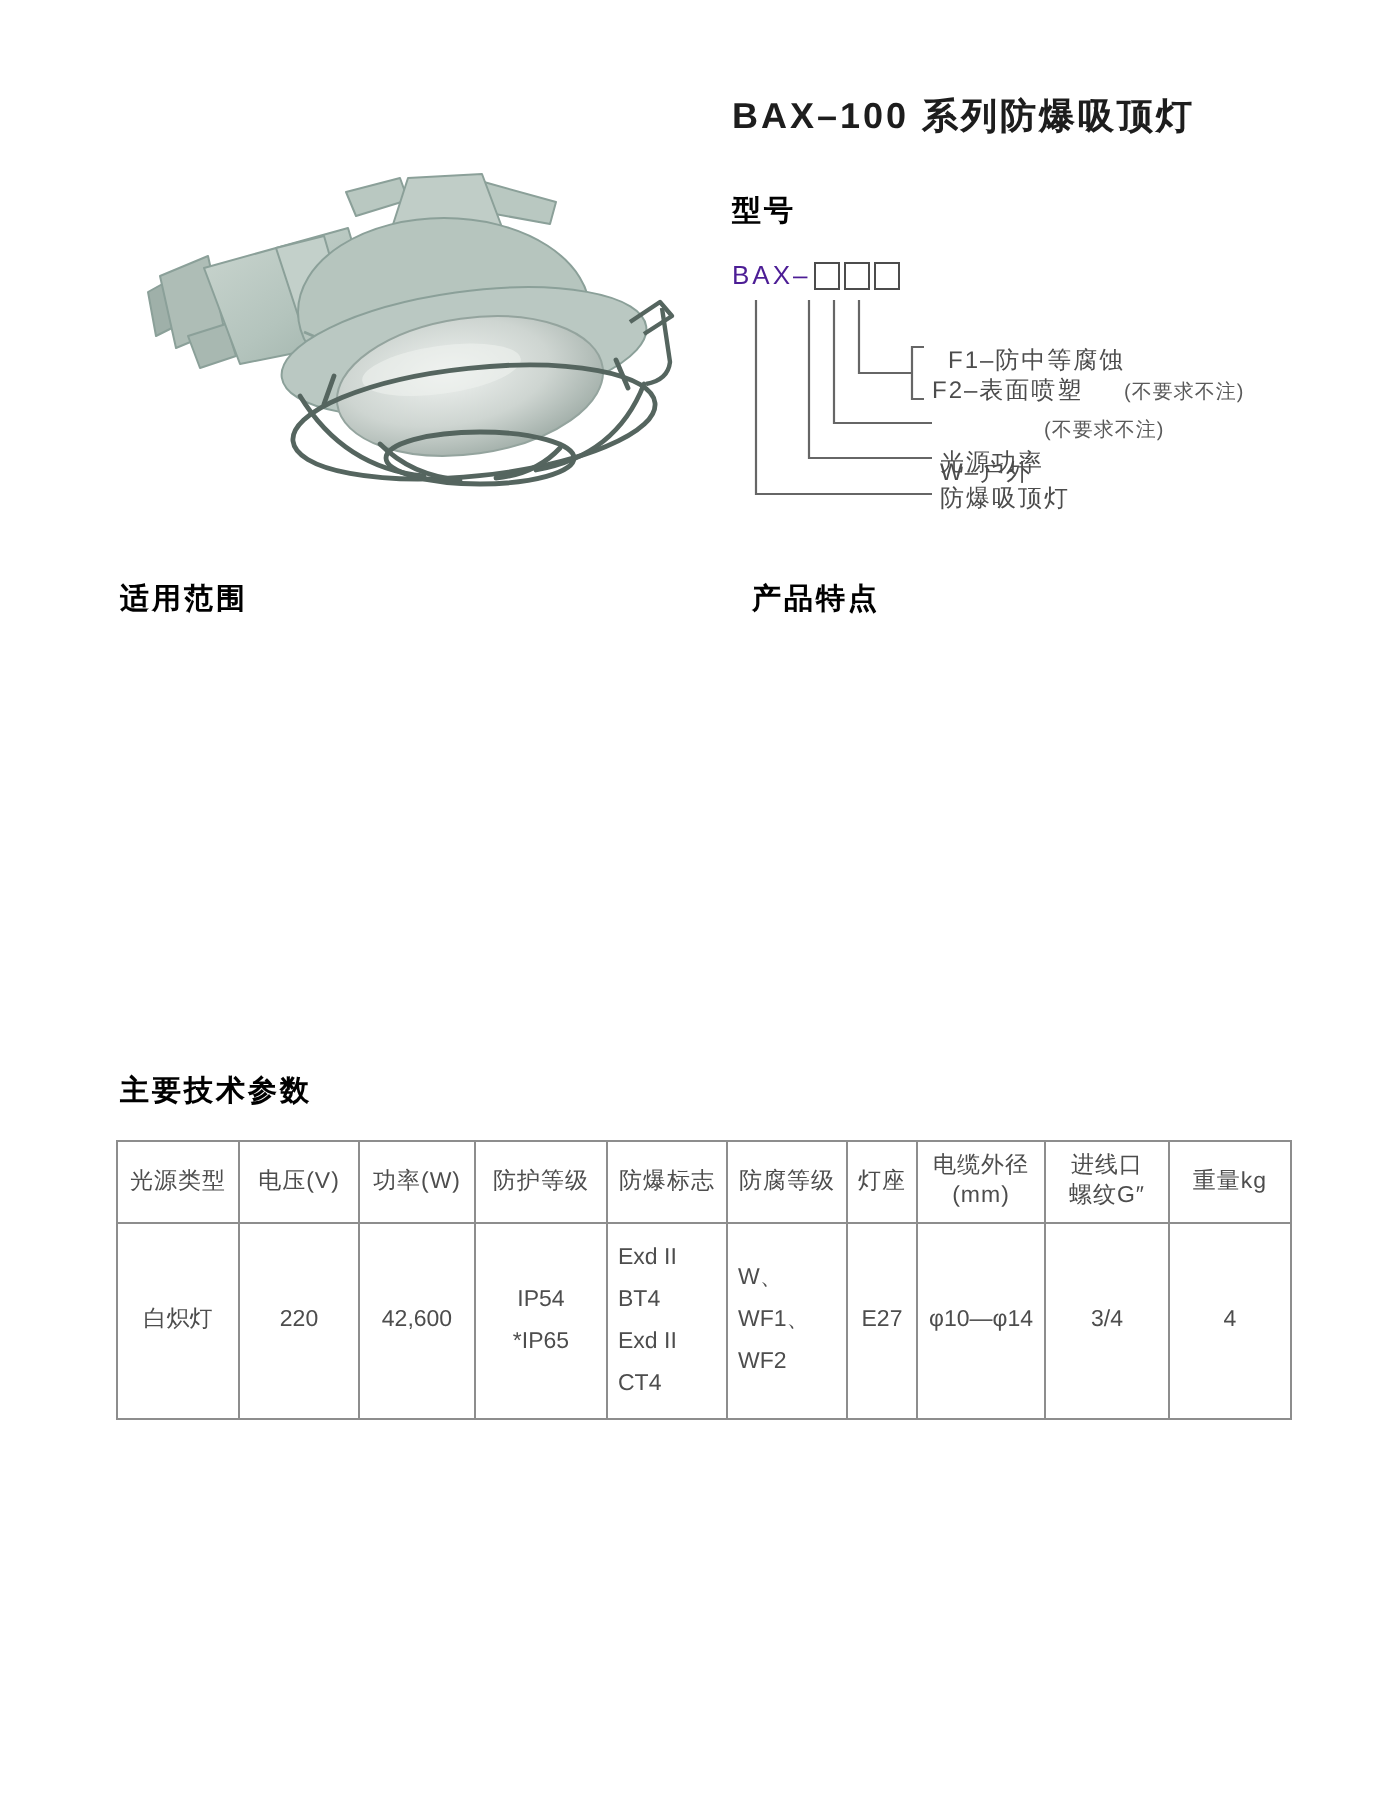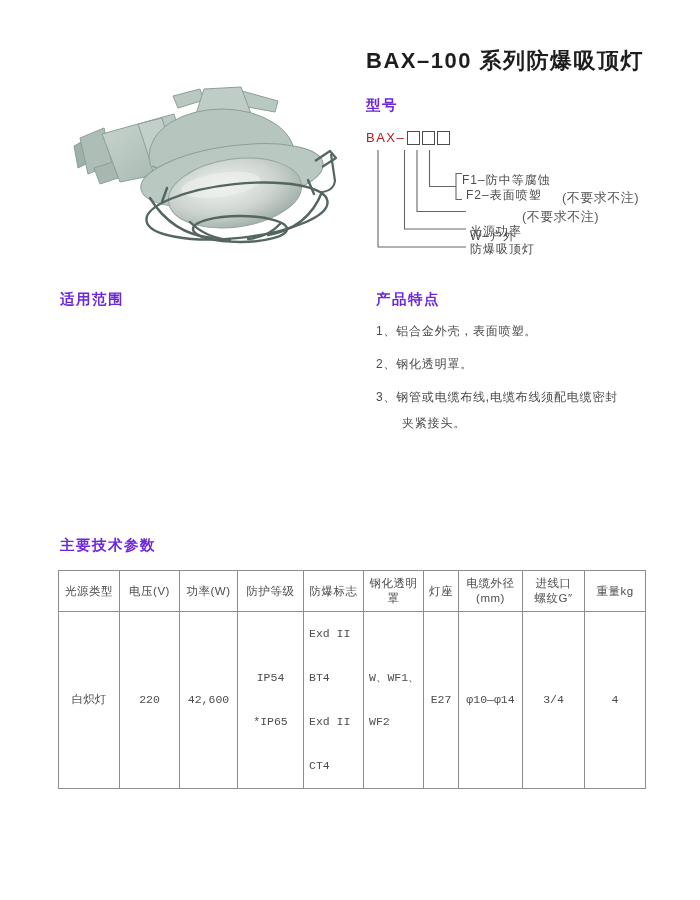--- a/index.html
+++ b/index.html
@@ -4,46 +4,46 @@
 <style>
   html,body { margin:0; padding:0; background:#e8e8e8; }
   .page {
     position:relative; width:700px; height:900px; margin:0 auto;
     background:#ffffff; overflow:hidden;
     font-family:"Liberation Sans","DejaVu Sans",sans-serif;
     color:#4a4a4a;
   }
   .page-title {
     position:absolute; left:366px; top:46px; margin:0;
-    font-size:22px; font-weight:bold; color:#1d1d1d;
+    font-size:18px; font-weight:bold; color:#1d1d1d;
     letter-spacing:1.5px; white-space:nowrap;
   }
   .sec-heading {
     position:absolute; margin:0;
-    font-size:14.5px; font-weight:bold; color:#6d28d9;
+    font-size:14.5px; font-weight:bold; color:#000000;
     letter-spacing:1.5px; white-space:nowrap;
   }
   .model-heading { left:366px; top:96px; }
   .scope-heading { left:60px;  top:290px; }
   .features-heading { left:376px; top:290px; }
   .specs-heading { left:60px;  top:536px;text-align:center; }
 
   .photo { position:absolute; left:72px; top:62px; width:270px; height:195px; }
 
   
   .diagram { position:absolute; left:366px; top:126px; width:300px; height:146px;
              font-size:12px; color:#4c4c4c; }
   .code { position:absolute; left:0; top:4px; display:flex; align-items:center;
-          font-size:13px; letter-spacing:1.5px; color:#b91c1c; }
+          font-size:13px; letter-spacing:1.5px; color:#4c1d95; }
   .code .box { width:11px; height:12px; border:1.5px solid #4c4c4c;
                margin-left:2px; display:inline-block; background:#fff; }
   .diagram svg { position:absolute; left:0; top:0; }
   .dlabel { position:absolute; white-space:nowrap; letter-spacing:1px; }
-  .dnote  { position:absolute; white-space:nowrap; font-size:13px; color:#5a5a5a; letter-spacing:0.5px; }
-  .lbl-f1   { left:96px; top:46px;text-align:center; }
+  .dnote  { position:absolute; white-space:nowrap; font-size:10px; color:#5a5a5a; letter-spacing:0.5px; }
+  .lbl-f1   { left:108px; top:46px;text-align:center; }
   .lbl-f2   { left:100px; top:61px; }
   .note-f   { left:196px; top:63px; }
   .lbl-w    { left:104px; top:80px;margin-top:22px; }
   .note-w   { left:156px; top:82px; }
   .lbl-power{ left:104px; top:97px; }
   .lbl-type { left:104px; top:115px; }
 
   
   .list { position:absolute; font-size:12px; }
   .scope-list    { left:60px;  top:326px; width:302px; }
@@ -57,21 +57,21 @@
   .spec-table {
     position:absolute; left:58px; top:570px; width:587px;
     border-collapse:collapse; table-layout:fixed;
     font-size:11.5px; color:#4d4d4d;
   }
   .spec-table th, .spec-table td {
     border:1px solid #8d8d8d; text-align:center; vertical-align:middle;
     white-space:pre-line; padding:0 2px; overflow:hidden;
   }
   .spec-table th { height:40px; line-height:15px; font-weight:normal; letter-spacing:0.5px; }
-  .spec-table td { height:97px; line-height:44px;font-family:Liberation Mono, monospace; }
+  .spec-table td { height:97px; line-height:21px; }
   .spec-table td.left { text-align:left; padding-left:5px; }
 </style>
 </head>
 <body>
 
 <div class="page">
 
   <div class="photo">
     <svg viewBox="0 0 270 195" width="270" height="195">
       <defs>
@@ -156,26 +156,20 @@
     <div class="dnote  note-f">(不要求不注)</div>
     <div class="dlabel lbl-w">W–户外</div>
     <div class="dnote  note-w">(不要求不注)</div>
     <div class="dlabel lbl-power">光源功率</div>
     <div class="dlabel lbl-type">防爆吸顶灯</div>
   </div>
 
   <h2 class="sec-heading scope-heading">适用范围</h2>
 
   <h2 class="sec-heading features-heading">产品特点</h2>
-  <div class="list features-list">
-    <div class="list-item">1、铝合金外壳，表面喷塑。</div>
-    <div class="list-item">2、钢化透明罩。</div>
-    <div class="list-item">3、钢管或电缆布线,电缆布线须配电缆密封
-夹紧接头。</div>
-  </div>
 
   <h2 class="sec-heading specs-heading">主要技术参数</h2>
   <table class="spec-table">
     <colgroup>
       <col style="width:61px">
         <col style="width:60px">
         <col style="width:58px">
       <col style="width:66px">
         <col style="width:60px">
         <col style="width:60px">
@@ -184,21 +178,21 @@
         <col style="width:62px">
       <col style="width:61px">
     </colgroup>
     <thead>
       <tr>
         <th>光源类型</th>
         <th>电压(V)</th>
         <th>功率(W)</th>
         <th>防护等级</th>
         <th>防爆标志</th>
-        <th>钢化透明罩</th>
+        <th>防腐等级</th>
         <th>灯座</th>
         <th>电缆外径
 (mm)</th>
         <th>进线口
 螺纹G″</th>
         <th>重量kg</th>
       </tr>
     </thead>
     <tbody>
       <tr>

